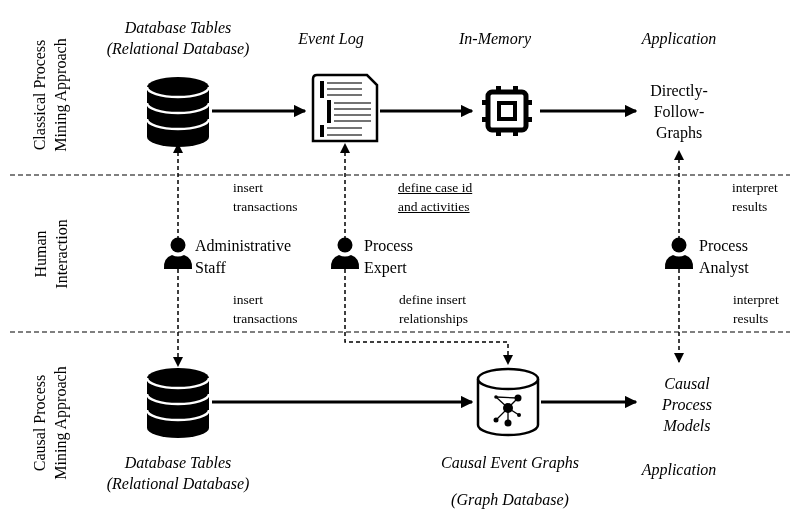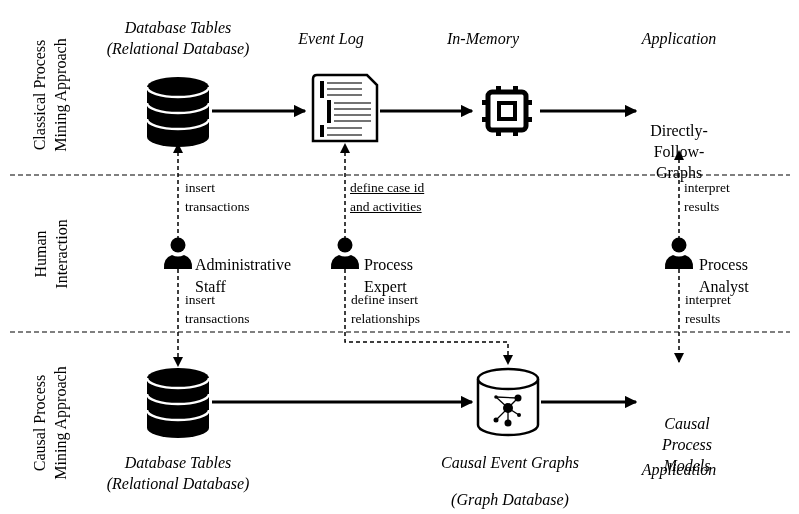--- a/index.html
+++ b/index.html
@@ -1,23 +1,23 @@
 <!DOCTYPE html>
 <html><head>
 <meta charset="utf-8">
 <style>
   html, body { margin: 0; padding: 0; background: #ffffff; }
   body { width: 799px; height: 514px; position: relative; overflow: hidden;
          font-family: "Liberation Serif", "DejaVu Serif", serif; color: #000; }
   #diagram { position: absolute; left: 0; top: 0; }
   .t { position: absolute; white-space: nowrap; line-height: 1; }
   .it { font-style: italic; font-size: 16px; text-align: center; }
-  .lbl { font-size: 13.5px; line-height: 19px; white-space: pre; }
-  .actor { font-size: 16px; line-height: 22px; white-space: pre; margin-top: 19px; }
-  .app { font-size: 16px; line-height: 21px; text-align: center; white-space: pre; margin-top: 40px; }
+  .lbl { font-size: 13.5px; line-height: 19px; white-space: pre; margin-left: 48px; }
+  .actor { font-size: 16px; line-height: 22px; white-space: pre; }
+  .app { font-size: 16px; line-height: 21px; text-align: center; white-space: pre; }
   .lane { position: absolute; font-size: 16px; line-height: 21px; text-align: center;
           white-space: pre; transform: rotate(-90deg); transform-origin: center center; }
 </style>
 </head>
 <body>
 
 <svg id="diagram" width="799" height="514" viewBox="0 0 799 514" xmlns="http://www.w3.org/2000/svg">
   <defs>
     <marker id="ah" viewBox="0 0 10 10" refX="9" refY="5" markerWidth="4.2" markerHeight="4.2" orient="auto-start-reverse">
       <path d="M0,0 L10,5 L0,10 z" fill="#000"></path>
@@ -123,21 +123,21 @@
 <div class="lane" style="left:-12px; top:74px; width:124px; height:42px;">Classical Process
 Mining Approach</div>
 <div class="lane" style="left:9px; top:233px; width:84px; height:42px;">Human
 Interaction</div>
 <div class="lane" style="left:-12px; top:402px; width:124px; height:42px;">Causal Process
 Mining Approach</div>
 
 <div class="t it" style="left:98px; top:20px; width:160px;">Database Tables</div>
 <div class="t it" style="left:98px; top:41px; width:160px;">(Relational Database)</div>
 <div class="t it" style="left:276px; top:31px; width:110px;">Event Log</div>
-<div class="t it" style="left:428px; top:31px; width:110px;">In-Memory</div>
+<div class="t it" style="left:440px; top:31px; width:110px;">In-Memory</div>
 <div class="t it" style="left:624px; top:31px; width:110px;">Application</div>
 <div class="t app" style="left:624px; top:80px; width:110px;">Directly-
 Follow-
 Graphs</div>
 
 <div class="t lbl" style="left:185px; top:178px;">insert
 transactions</div>
 <div class="t actor" style="left:195px; top:235px;">Administrative
 Staff</div>
 <div class="t lbl" style="left:185px; top:290px;">insert

